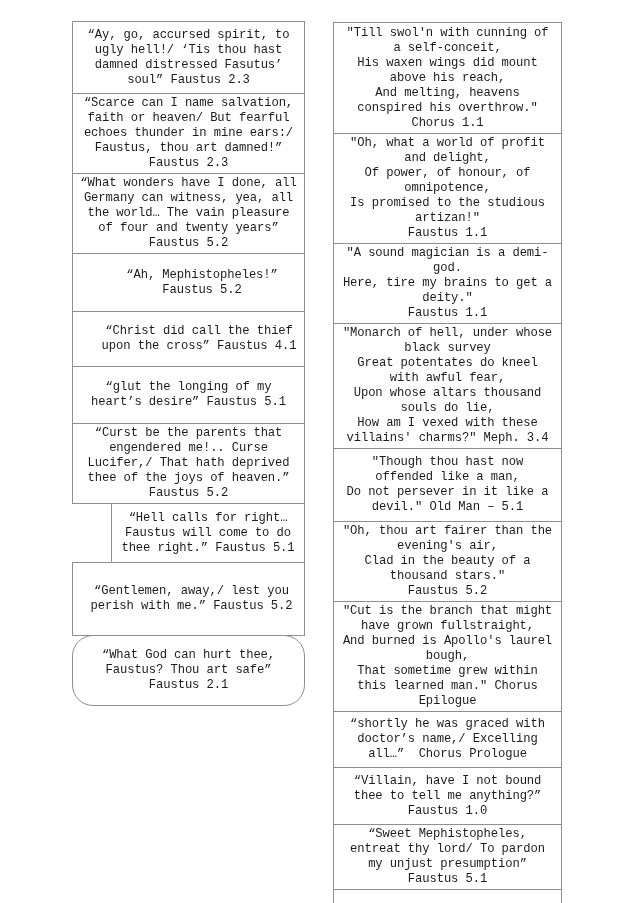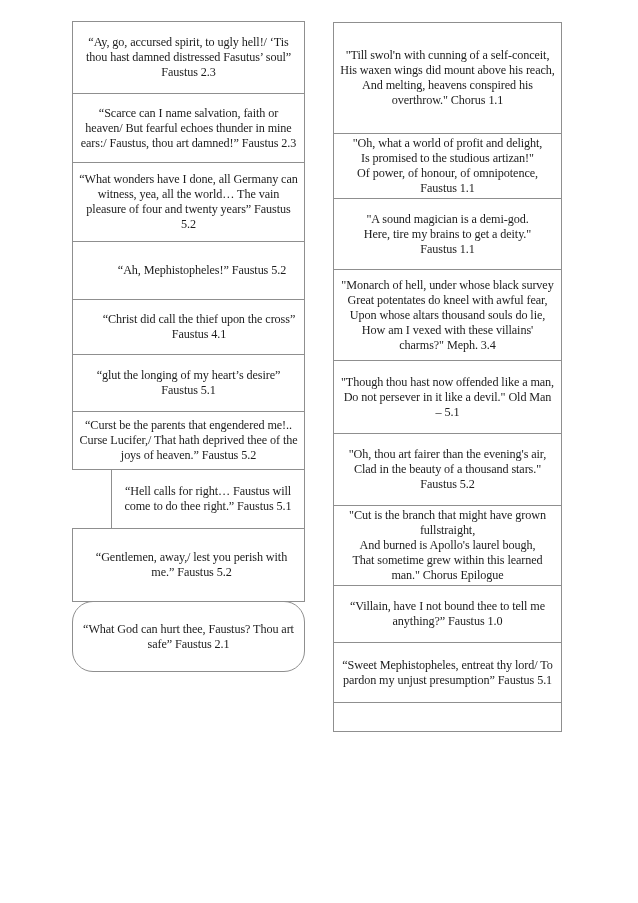--- a/index.html
+++ b/index.html
@@ -5,21 +5,21 @@
   html, body {
     margin: 0;
     padding: 0;
     background: #ffffff;
   }
   .page {
     position: relative;
     width: 570px;
     height: 903px;
     background: #ffffff;
-    font-family: Liberation Serif, serif;
+    font-family: Liberation Mono, monospace;
     color: #1c1c1c;
     overflow: hidden;
   }
   .quote-table {
     position: absolute;
   }
   .quote-table.left  { left: 72px;  top: 21px; width: 233px; }
   .quote-table.right { left: 333px; top: 22px; width: 229px; }
   .cell {
     box-sizing: border-box;
@@ -78,22 +78,22 @@
       </div>
     </div>
   <div class="quote-table right">
       <div class="cell" style="min-height: 112px; border-color: rgb(143, 143, 143);">
         <div class="line">"Till swol'n with cunning of a self-conceit,</div>
         <div class="line">His waxen wings did mount above his reach,</div>
         <div class="line">And melting, heavens conspired his overthrow." Chorus 1.1</div>
       </div>
       <div class="cell" style="min-height: 61px; border-color: rgb(143, 143, 143);">
         <div class="line">"Oh, what a world of profit and delight,</div>
+        <div class="line">Of power, of honour, of omnipotence,</div>
         <div class="line">Is promised to the studious artizan!"</div>
-        <div class="line">Of power, of honour, of omnipotence,</div>
         <div class="line">Faustus 1.1</div>
       </div>
       <div class="cell" style="min-height: 72px; border-color: rgb(143, 143, 143);">
         <div class="line">"A sound magician is a demi-god.</div>
         <div class="line">Here, tire my brains to get a deity."</div>
         <div class="line">Faustus 1.1</div>
       </div>
       <div class="cell" style="min-height: 92px; border-color: rgb(143, 143, 143);">
         <div class="line">"Monarch of hell, under whose black survey</div>
         <div class="line">Great potentates do kneel with awful fear,</div>
@@ -107,20 +107,23 @@
       <div class="cell" style="min-height: 73px; border-color: rgb(143, 143, 143);">
         <div class="line">"Oh, thou art fairer than the evening's air,</div>
         <div class="line">Clad in the beauty of a thousand stars."</div>
         <div class="line">Faustus 5.2</div>
       </div>
       <div class="cell" style="min-height: 76px; border-color: rgb(143, 143, 143);">
         <div class="line">"Cut is the branch that might have grown fullstraight,</div>
         <div class="line">And burned is Apollo's laurel bough,</div>
         <div class="line">That sometime grew within this learned man." Chorus Epilogue</div>
       </div>
+      <div class="cell" style="min-height: 57px; border-color: rgb(143, 143, 143);">
+        <div class="line">“shortly he was graced with doctor’s name,/ Excelling all…”  Chorus Prologue</div>
+      </div>
       <div class="cell" style="min-height: 58px; border-color: rgb(143, 143, 143);">
         <div class="line">“Villain, have I not bound thee to tell me anything?” Faustus 1.0</div>
       </div>
       <div class="cell" style="min-height: 61px; border-color: rgb(143, 143, 143);">
         <div class="line">“Sweet Mephistopheles, entreat thy lord/ To pardon my unjust presumption” Faustus 5.1</div>
       </div>
       <div class="cell" style="min-height: 30px; border-color: rgb(143, 143, 143);"></div>
     </div>
 </div>
 

